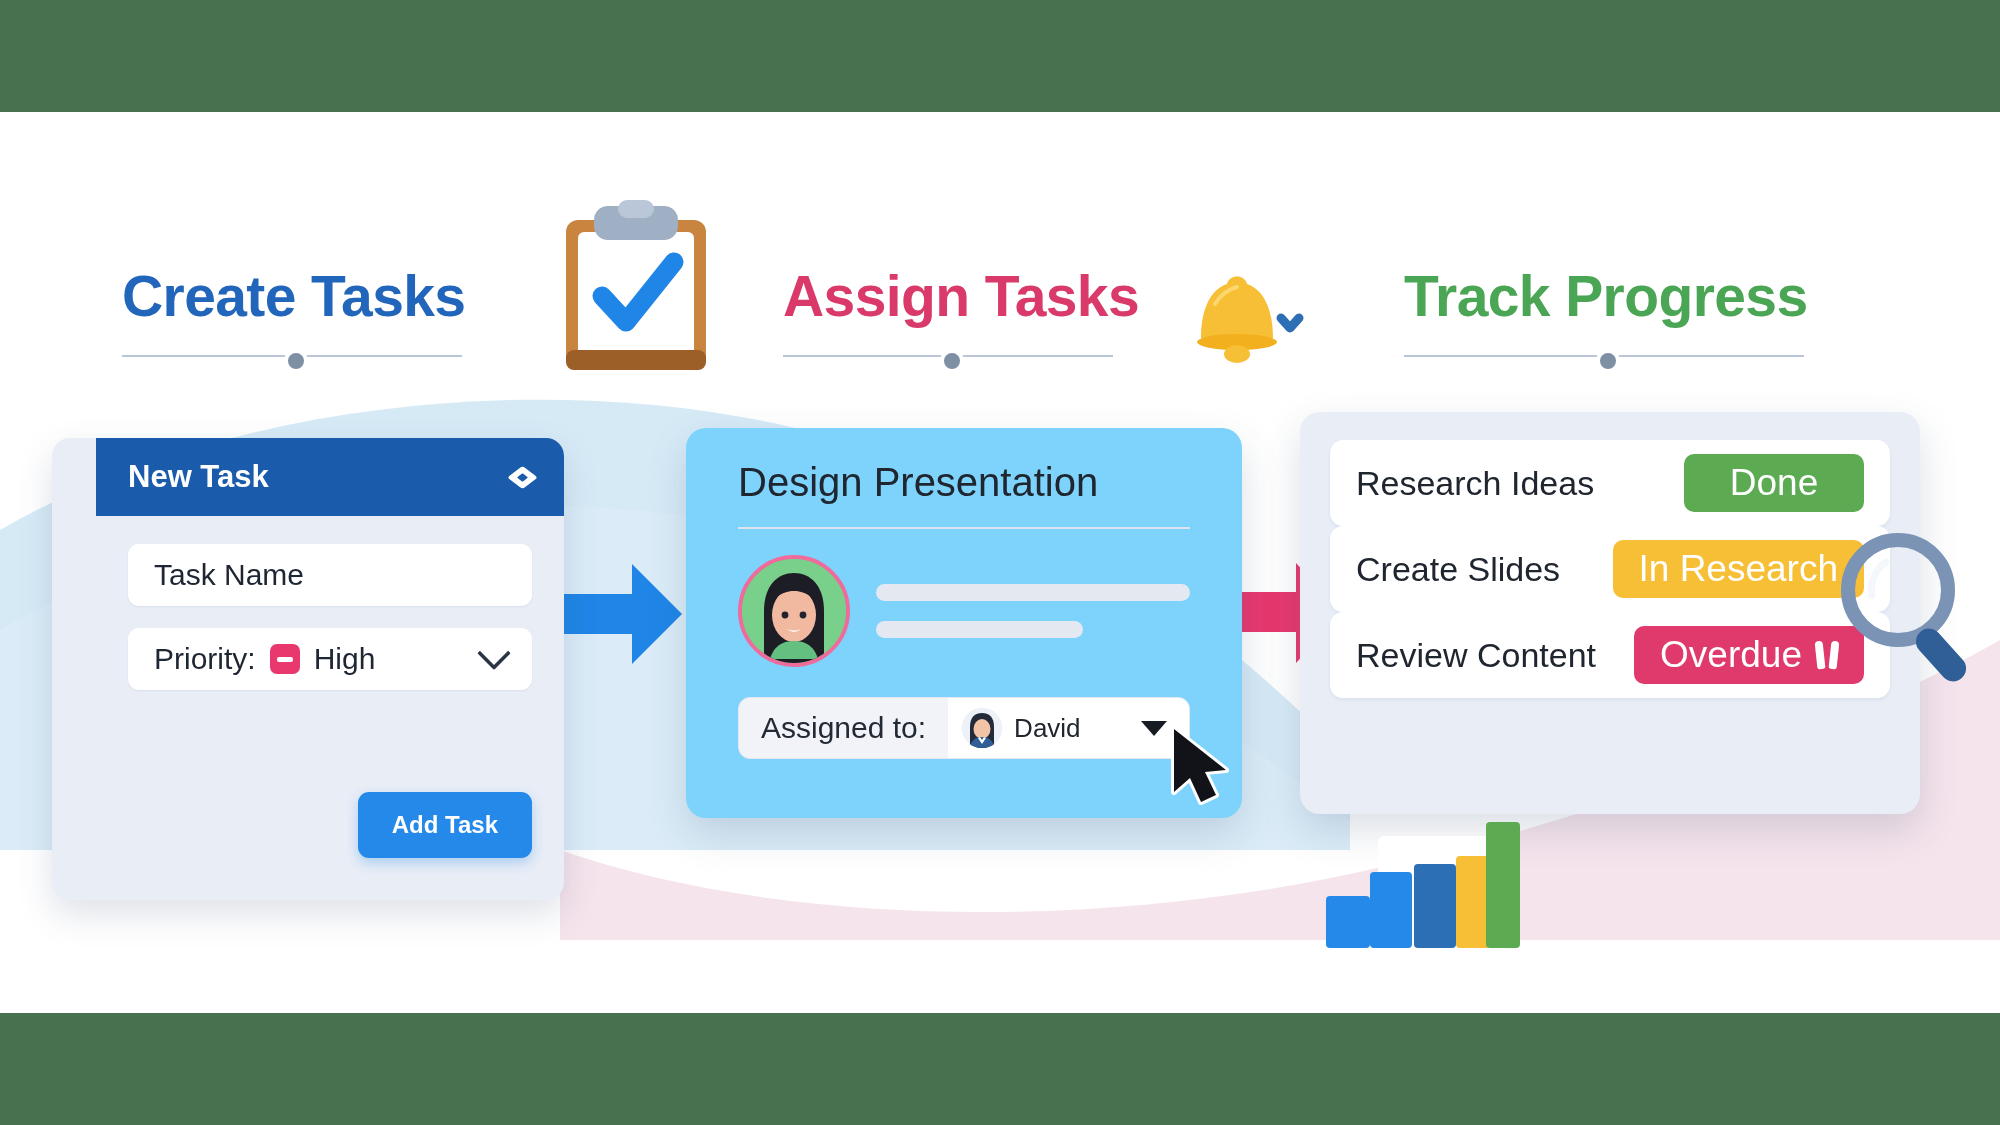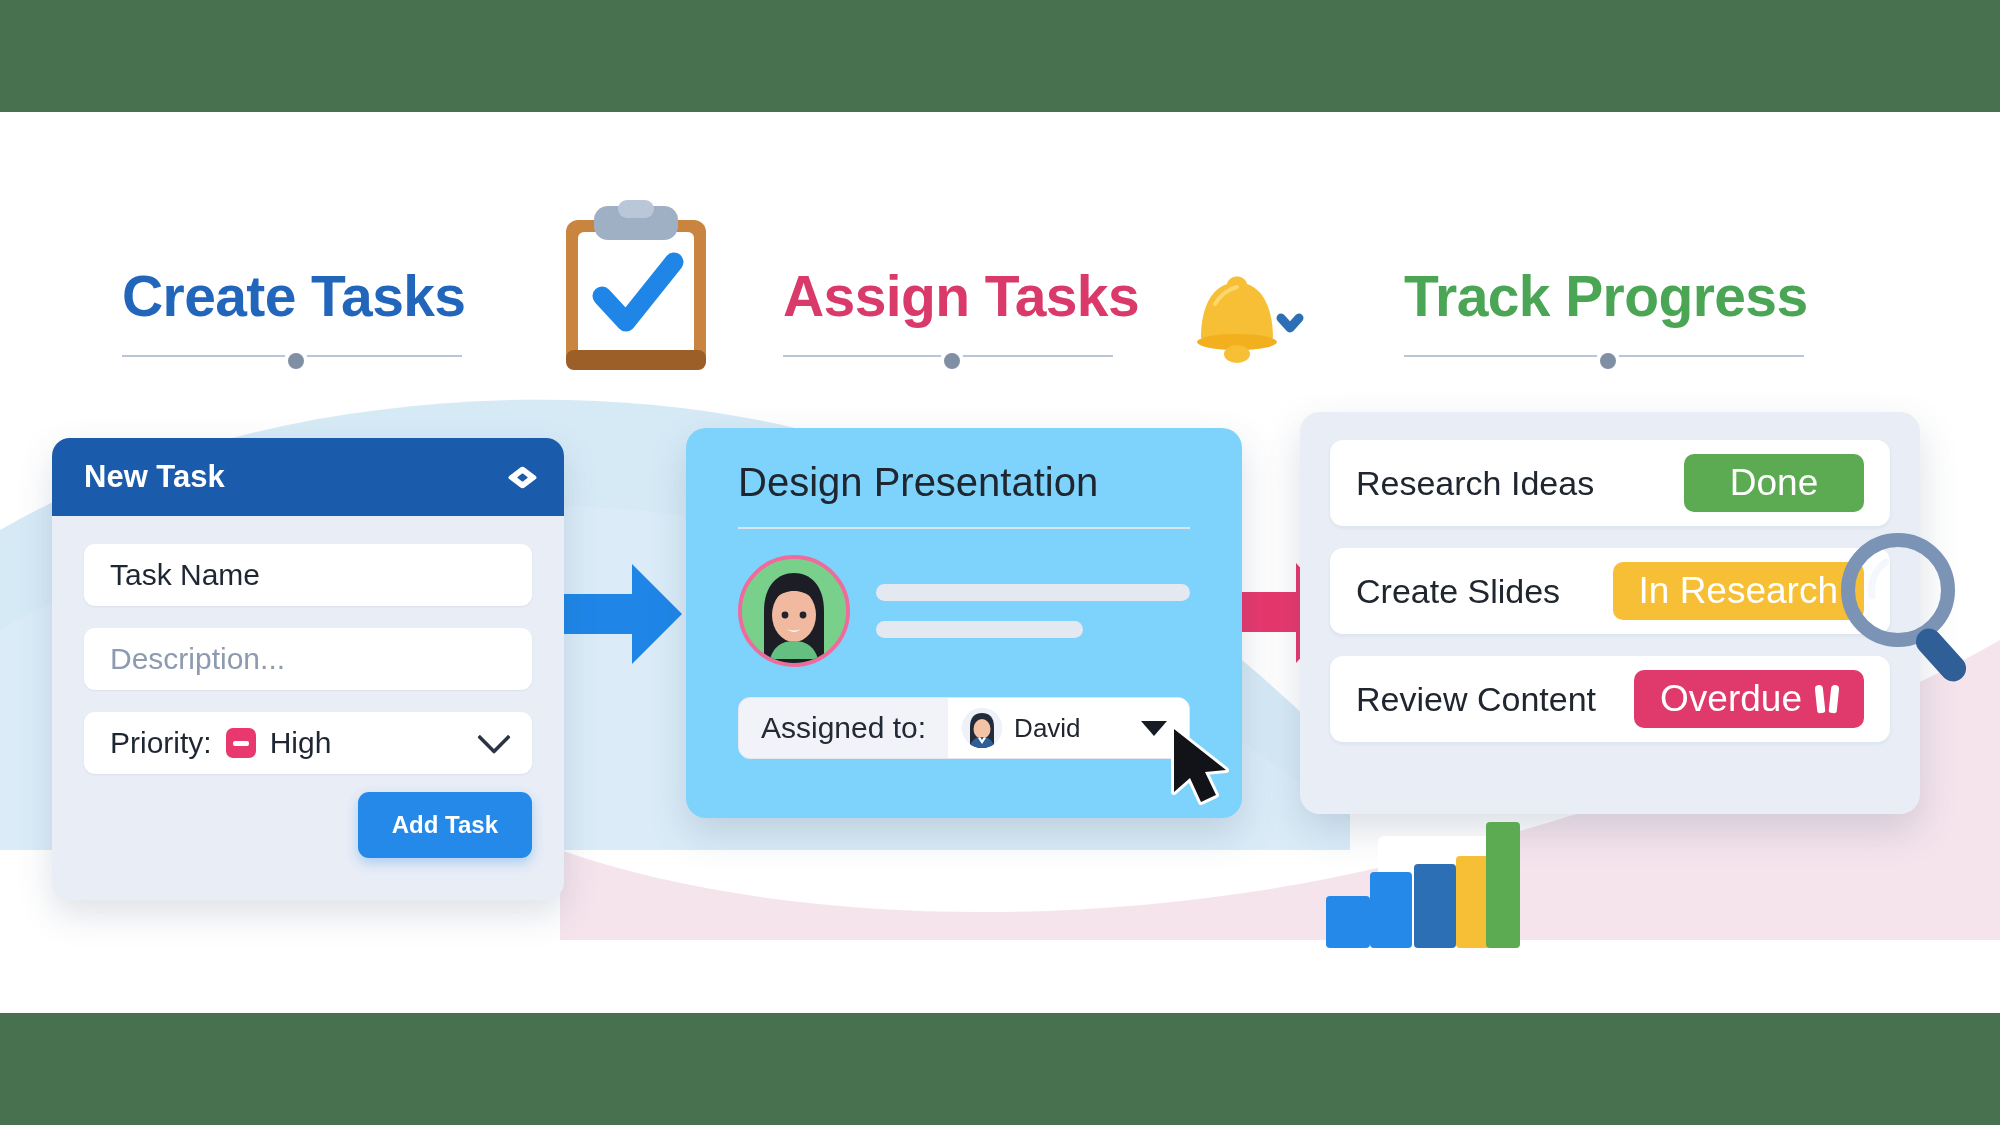--- a/index.html
+++ b/index.html
@@ -81,20 +81,21 @@
     border: 4px solid #ffffff;
     box-sizing: content-box;
   }
 
   
   .card {
     position: absolute;
     z-index: 25;
     border-radius: 18px;
     box-sizing: border-box;
+    padding-left: 44px;
   }
 
   
   #new-task-card {
     left: 52px;
     top: 438px;
     width: 512px;
     height: 462px;
     background: #e8edf6;
     border-radius: 18px;
@@ -298,21 +299,20 @@
     top: 412px;
     width: 620px;
     height: 402px;
     background: #e8edf6;
     border-radius: 20px;
     box-shadow: 0 16px 38px rgba(55,75,110,0.18);
     padding: 28px 30px;
     box-sizing: border-box;
     display: flex;
     flex-direction: column;
-    gap: 22px;
   }
   .progress-row {
     background: #ffffff;
     border-radius: 13px;
     height: 86px;
     display: flex;
     align-items: center;
     justify-content: space-between;
     padding: 0 26px;
     box-sizing: border-box;
@@ -452,23 +452,20 @@
   <div id="new-task-card" class="card">
     <div id="new-task-header">
       <div class="title">New Task</div>
       <div class="diamond-icon"></div>
     </div>
 
     <div class="field first">
       <span class="value">Task Name</span>
     </div>
 
-    <div class="field">
-      <span class="placeholder">Description...</span>
-    </div>
 
     <div class="field" id="priority-field">
       <div class="left">
         <span class="value">Priority:</span>
         <span class="priority-badge">
             <span class="bar"></span>
           </span>
         <span class="value">High</span>
       </div>
       <span class="chev"></span>

